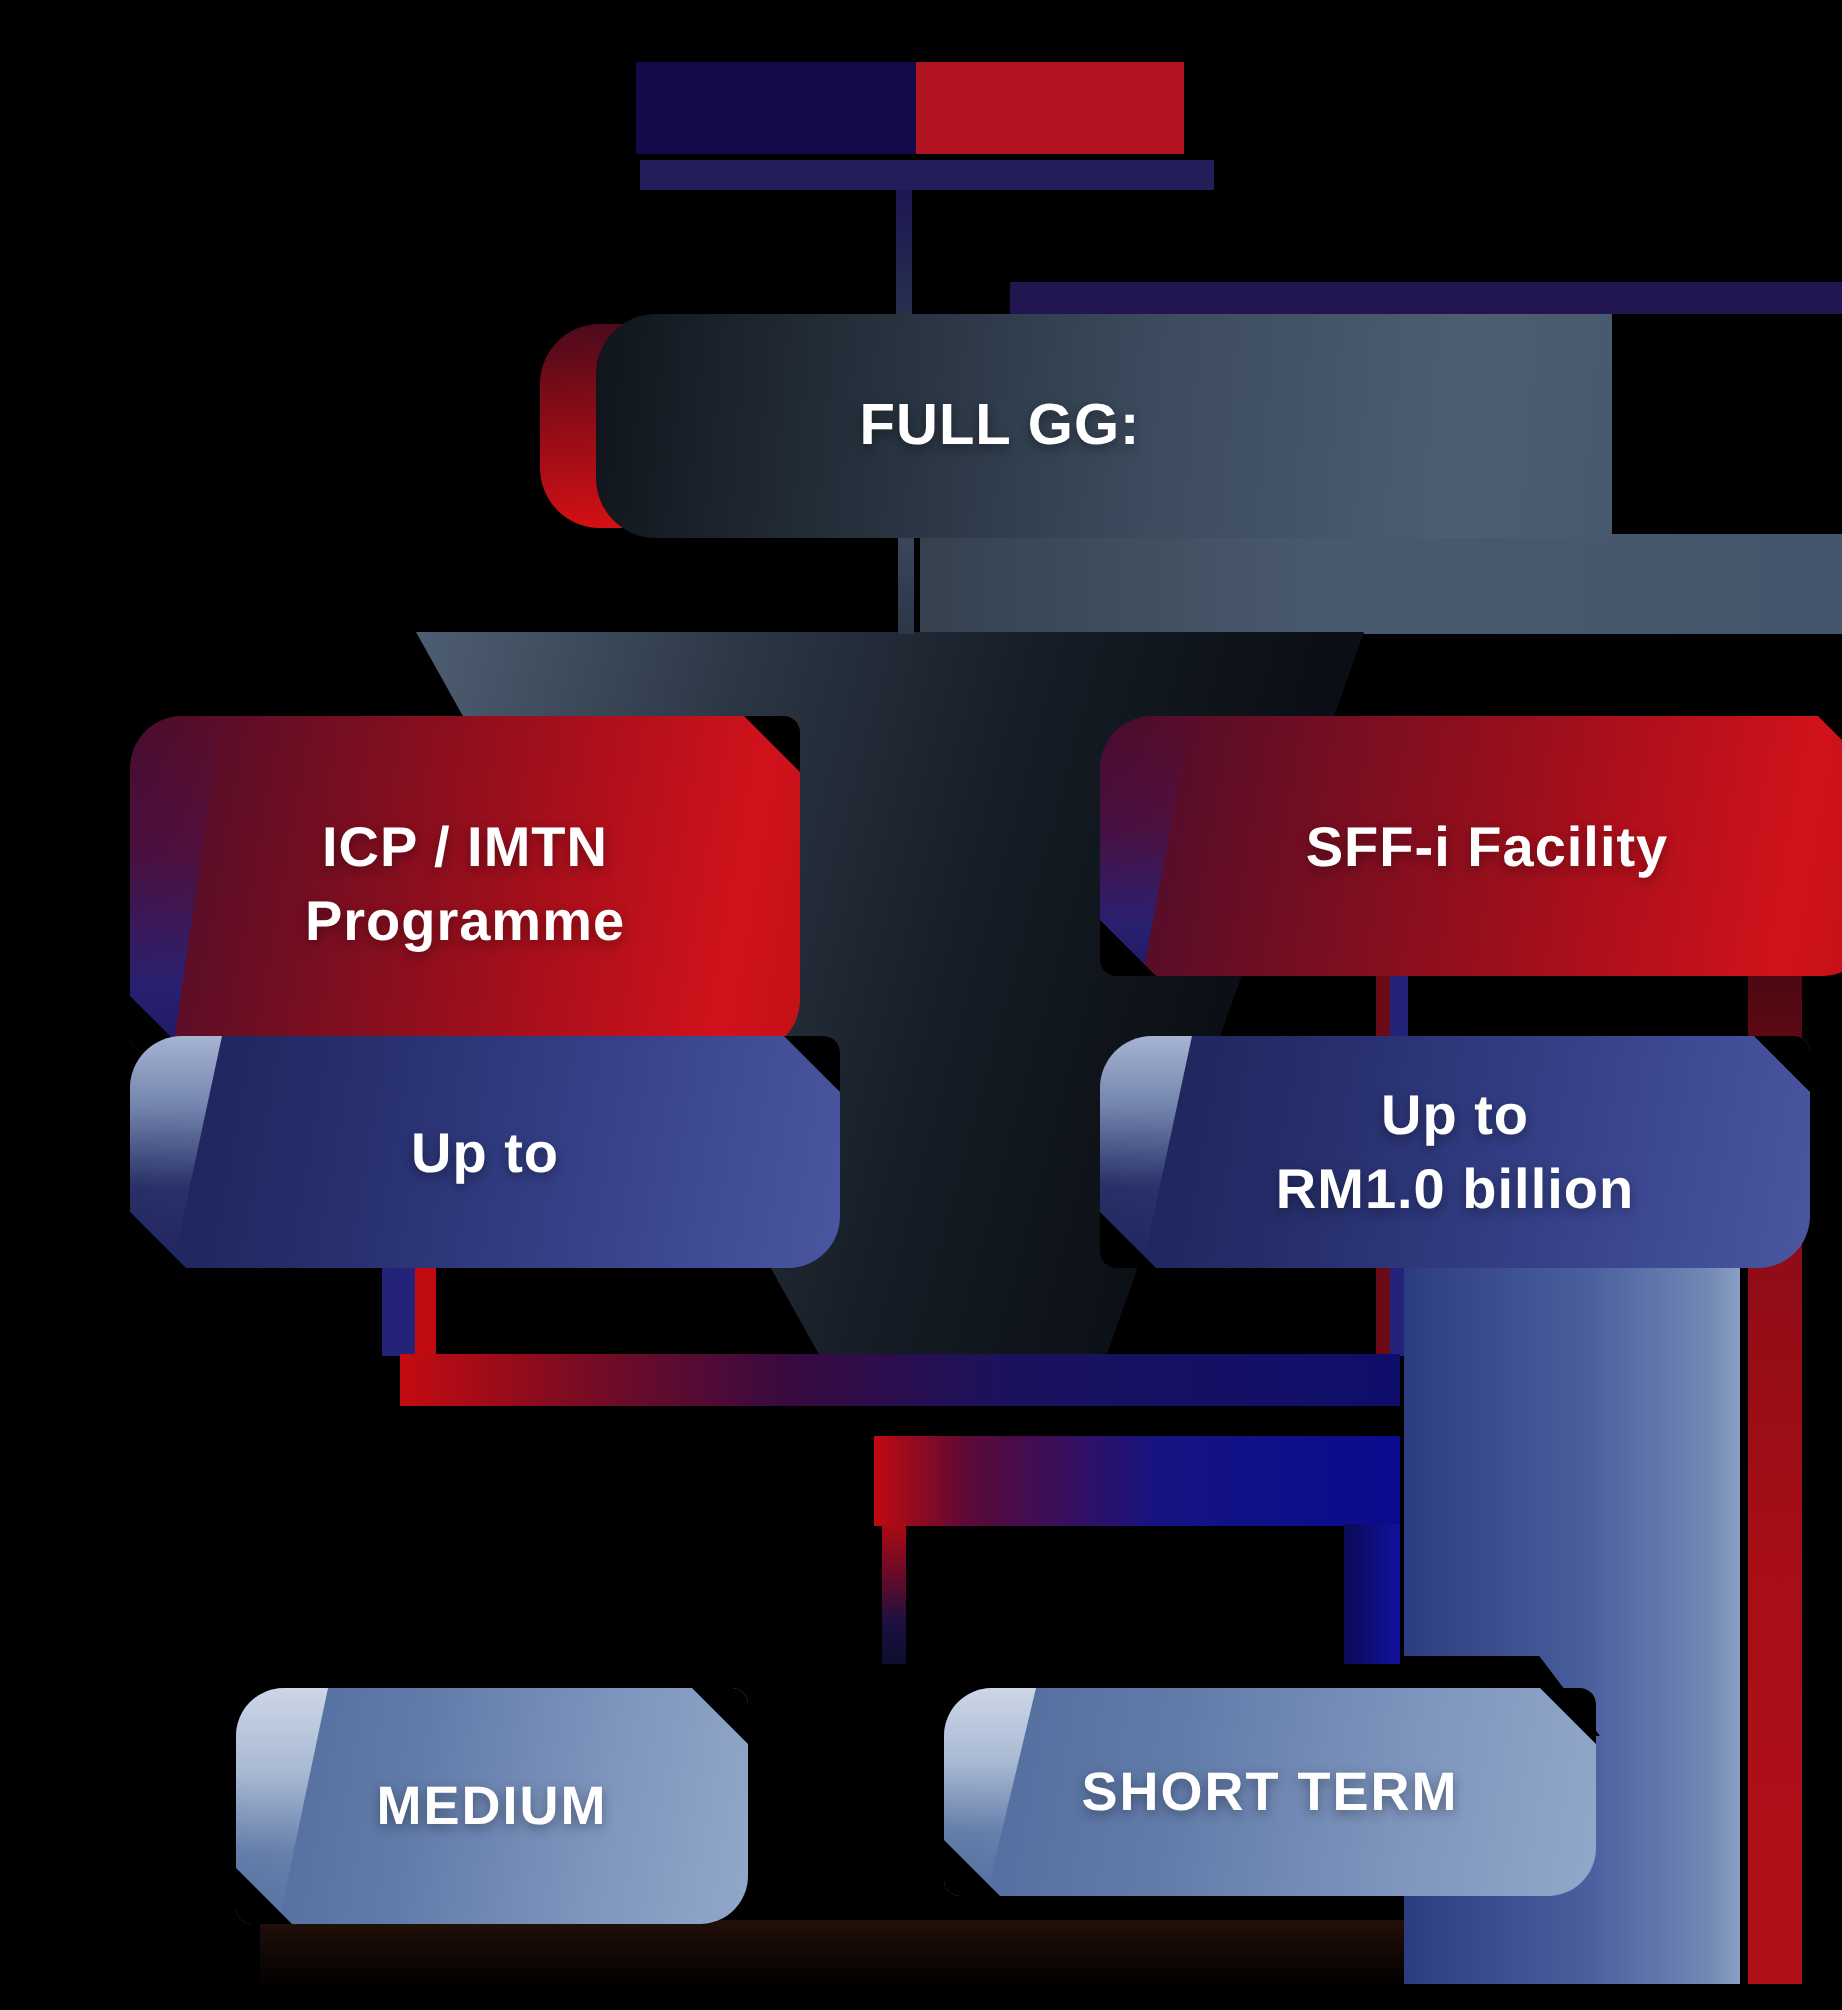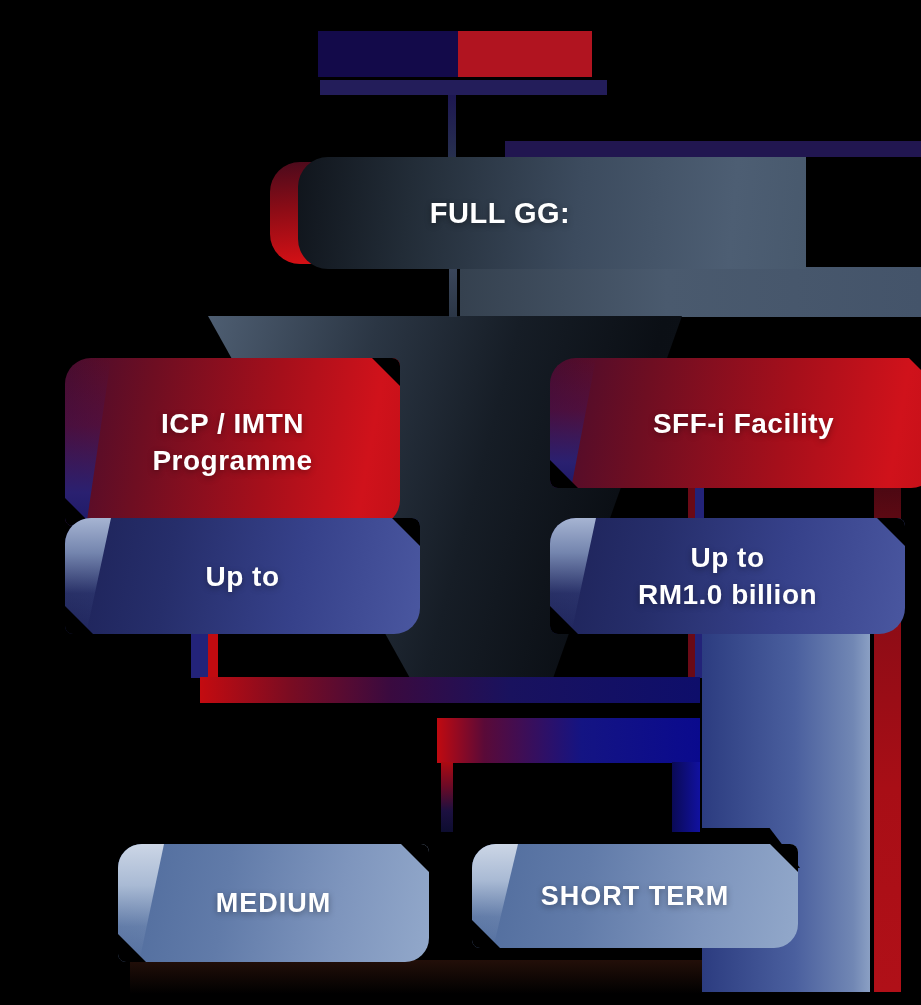--- a/index.html
+++ b/index.html
@@ -82,21 +82,21 @@
   .blue-node .node-text{font-size:28px;line-height:37px;letter-spacing:.5px;}
 
   .steel-node{background:linear-gradient(100deg,#4f6b9c 0%,#617ba9 35%,#7e95bd 70%,#92a8ca 100%);border-radius:24px 8px 24px 8px;}
   .steel-node::before{background:linear-gradient(180deg,#ccd6e6 0%,#a9bad4 35%,rgba(150,170,200,.25) 70%,rgba(0,0,0,0) 100%);}
   .steel-node .node-text{font-size:27px;line-height:35px;letter-spacing:1px;}
 
   .icp{left:65px;top:358px;width:335px;height:168px;}
   .sff{left:550px;top:358px;width:387px;height:130px;}
   .amt-l{left:65px;top:518px;width:335px;height:116px;}
   .amt-r{left:550px;top:518px;width:335px;height:116px;}
-  .term-l{left:118px;top:844px;width:311px;height:118px;}
+  .term-l{left:118px;top:844px;width:256px;height:118px;}
   .term-r{left:472px;top:844px;width:326px;height:104px;}
 </style>
 </head>
 <body>
 
 <div class="stage">
 
   <div class="abs logo-navy"></div>
   <div class="abs logo-red"></div>
   <div class="abs logo-bar"></div>

